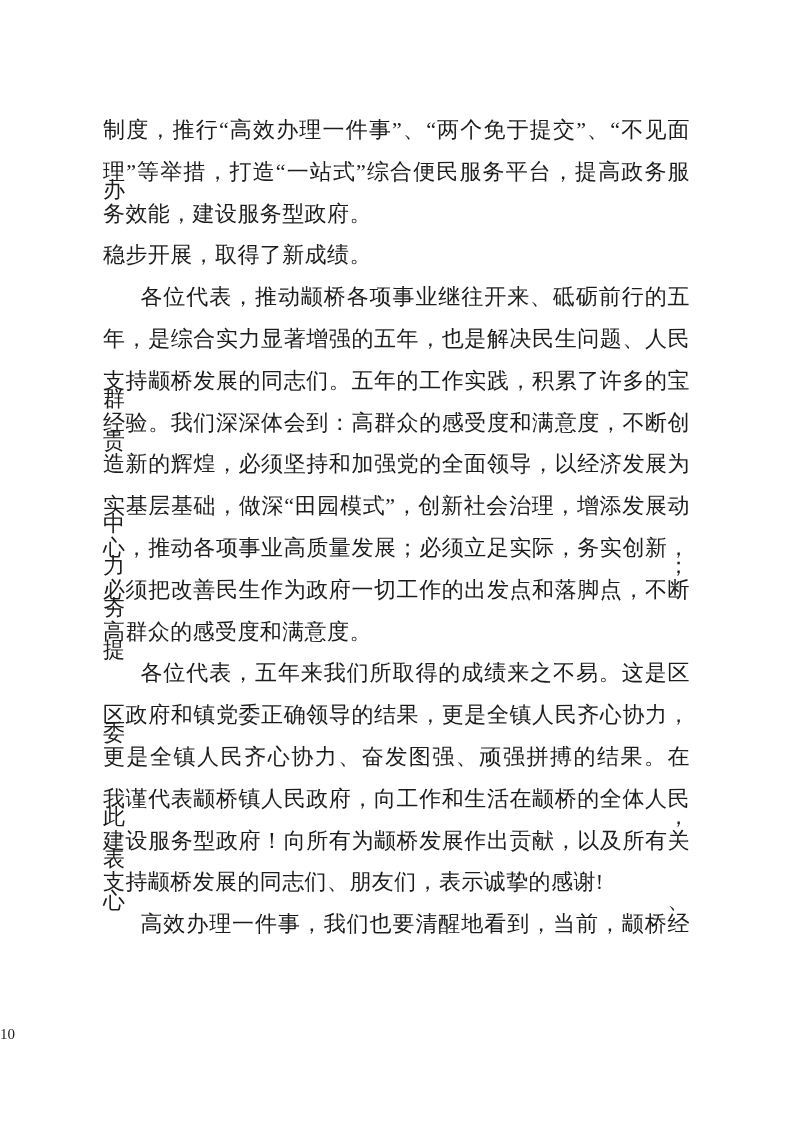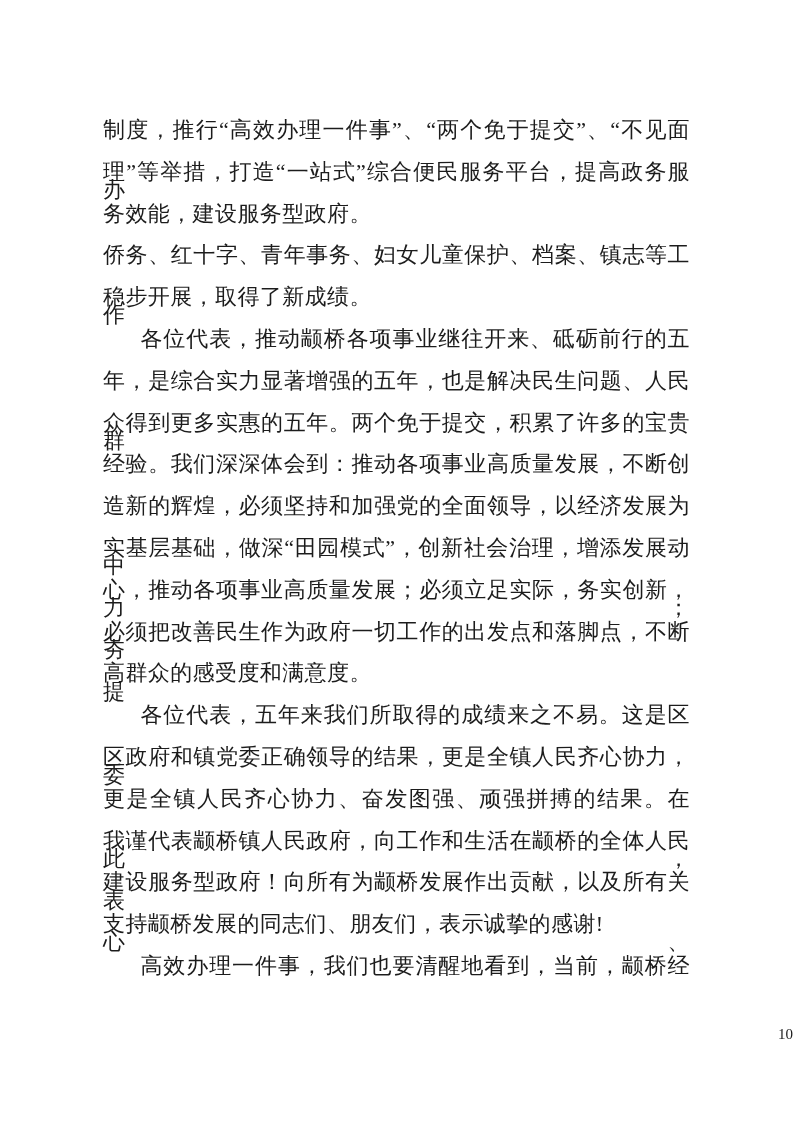--- a/index.html
+++ b/index.html
@@ -36,40 +36,39 @@
     text-align-last: justify;
   }
   .line.indent {
     text-indent: 1.7em;
   }
   .page-number {
     position: absolute;
     left: 0;
     right: 0;
     top: 1026px;
-    text-align: right;
+    text-align: left;
     font-size: 15px;
     font-family: "Liberation Serif", "DejaVu Serif", serif;
     color: #1c1c1c;
   }
 </style>
 </head>
 <body>
 
 <div class="page">
   <div class="text-block">
     <div class="line justify">制度，推行“高效办理一件事”、“两个免于提交”、“不见面办</div>
     <div class="line justify">理”等举措，打造“一站式”综合便民服务平台，提高政务服</div>
     <div class="line">务效能，建设服务型政府。</div>
-    <div class="line justify">侨务、红十字、青年事务、妇女儿童保护、档案、镇志等工作</div>
     <div class="line">稳步开展，取得了新成绩。</div>
     <div class="line justify indent">各位代表，推动颛桥各项事业继往开来、砥砺前行的五</div>
     <div class="line justify">年，是综合实力显著增强的五年，也是解决民生问题、人民群</div>
-    <div class="line justify">众得到更多实惠的五年。两个免于提交，积累了许多的宝贵</div>
-    <div class="line justify">经验。我们深深体会到：推动各项事业高质量发展，不断创</div>
+    <div class="line justify">支持颛桥发展的同志们。五年的工作实践，积累了许多的宝贵</div>
+    <div class="line justify">经验。我们深深体会到：高群众的感受度和满意度，不断创</div>
     <div class="line justify">造新的辉煌，必须坚持和加强党的全面领导，以经济发展为中</div>
     <div class="line justify">实基层基础，做深“田园模式”，创新社会治理，增添发展动力；</div>
     <div class="line justify">心，推动各项事业高质量发展；必须立足实际，务实创新，夯</div>
     <div class="line justify">必须把改善民生作为政府一切工作的出发点和落脚点，不断提</div>
     <div class="line">高群众的感受度和满意度。</div>
     <div class="line justify indent">各位代表，五年来我们所取得的成绩来之不易。这是区委</div>
     <div class="line justify">区政府和镇党委正确领导的结果，更是全镇人民齐心协力，</div>
     <div class="line justify">更是全镇人民齐心协力、奋发图强、顽强拼搏的结果。在此，</div>
     <div class="line justify">我谨代表颛桥镇人民政府，向工作和生活在颛桥的全体人民表</div>
     <div class="line justify">建设服务型政府！向所有为颛桥发展作出贡献，以及所有关心、</div>

